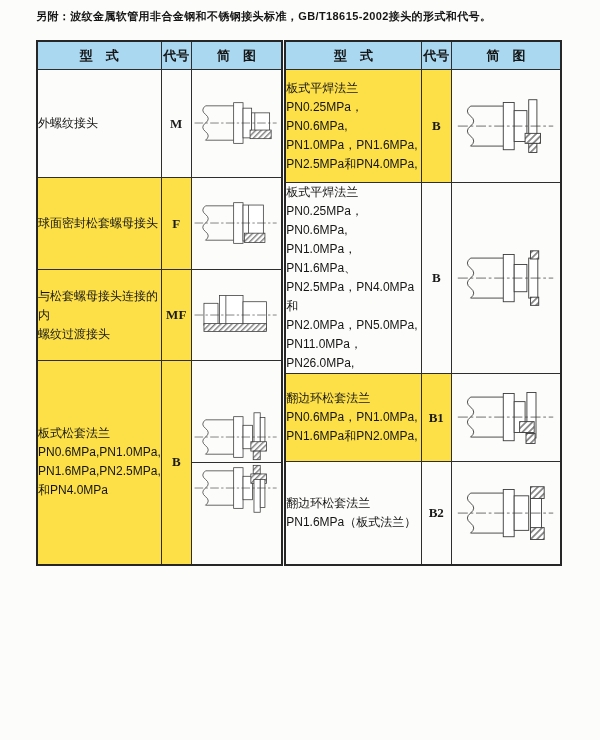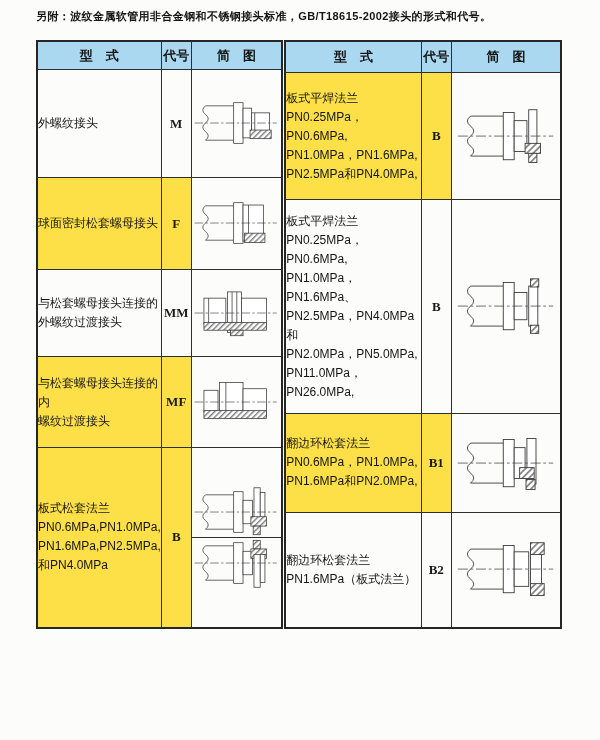--- a/index.html
+++ b/index.html
@@ -168,33 +168,20 @@
             </td>
       </tr>
       <tr style="height:92px">
         <td class="type-cell hl">
           <div class="type-text">球面密封松套螺母接头</div>
             </td>
         <td class="code-cell hl">F</td>
         <td class="diag-cell">
           <svg class="diagram" viewBox="0 0 110 64" width="86" fill="none" aria-label="spherical-seal-loose-nut-joint">
                 <use href="#v-f"></use>
-                <line class="cl" x1="2" y1="32" x2="107" y2="32"></line>
-              </svg>
-            </td>
-      </tr>
-      <tr style="height:87px">
-        <td class="type-cell">
-          <div class="type-text">与松套螺母接头连接的
-外螺纹过渡接头</div>
-            </td>
-        <td class="code-cell">MM</td>
-        <td class="diag-cell">
-          <svg class="diagram" viewBox="0 0 110 64" width="86" fill="none" aria-label="male-thread-adapter">
-                <use href="#v-mm"></use>
                 <line class="cl" x1="2" y1="32" x2="107" y2="32"></line>
               </svg>
             </td>
       </tr>
       <tr style="height:91px">
         <td class="type-cell hl">
           <div class="type-text">与松套螺母接头连接的内
 螺纹过渡接头</div>
             </td>
         <td class="code-cell hl">MF</td>

